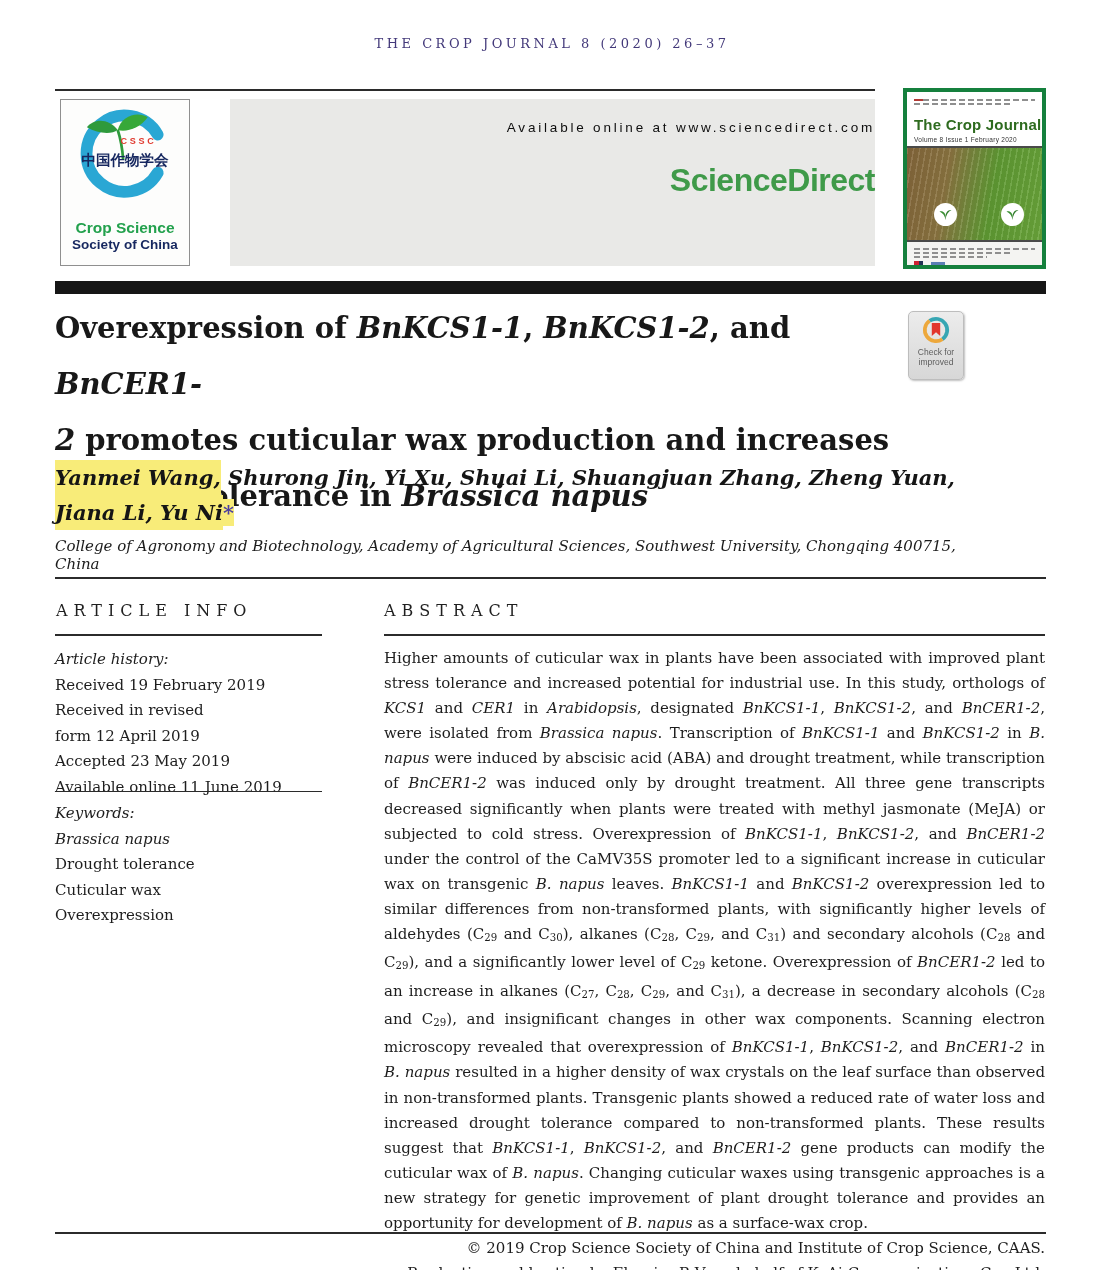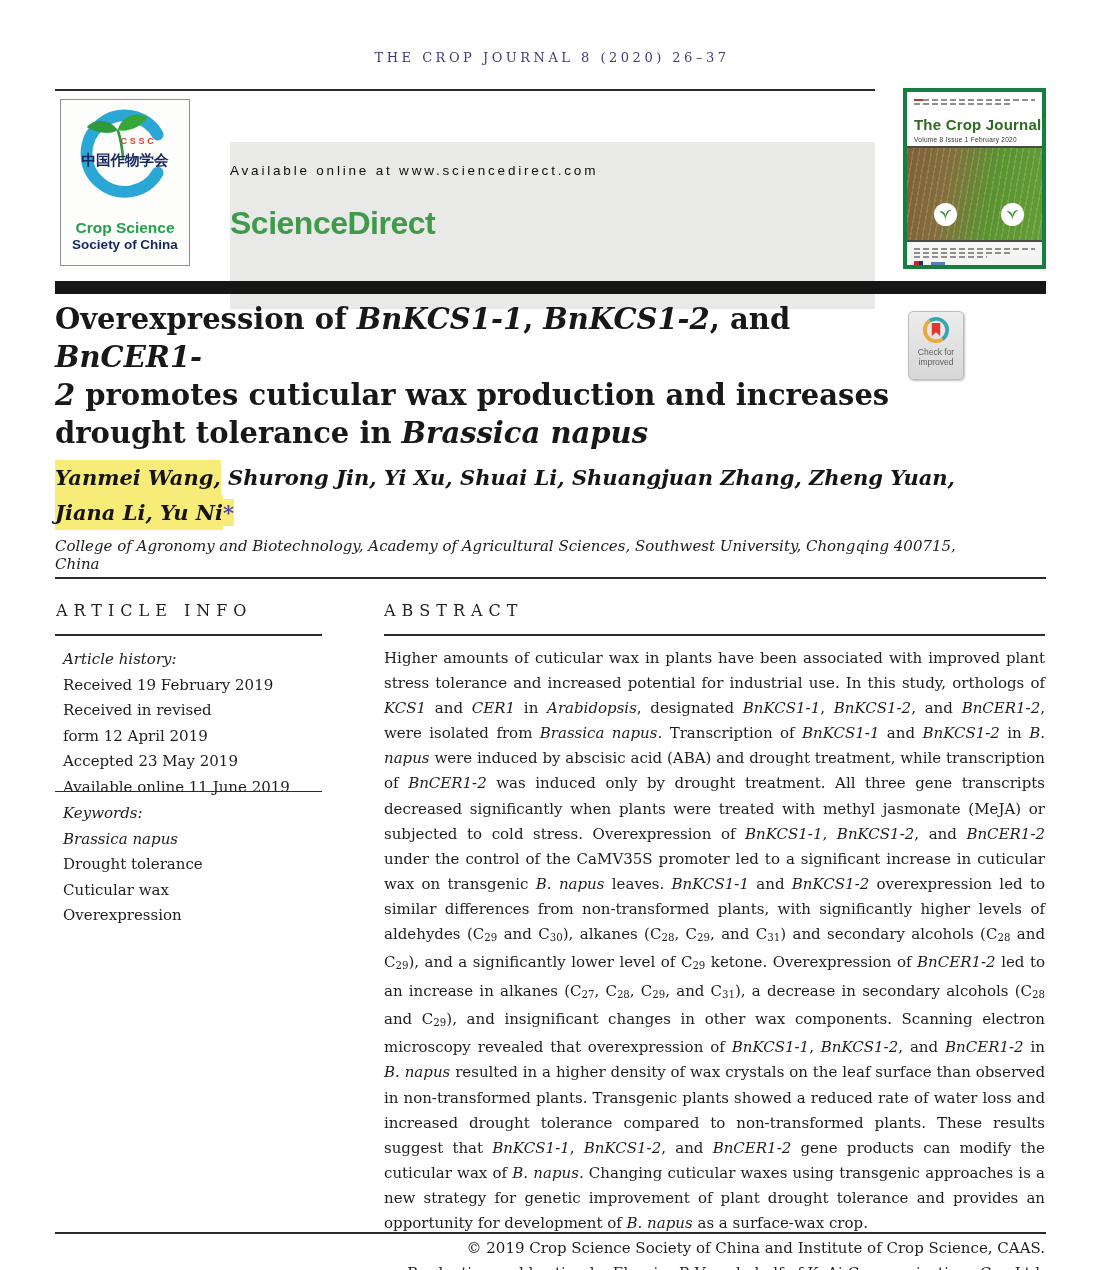--- a/index.html
+++ b/index.html
@@ -2,40 +2,40 @@
 <html><head>
 <meta charset="utf-8">
 <style>
   :root{ }
   *{margin:0;padding:0;box-sizing:border-box;}
   html,body{background:#ffffff;}
   body{font-family:"DejaVu Serif", serif; color:var(--c-ink,#1c1c1c);}
   .page{position:relative;width:1117px;height:1270px;background:#fff;overflow:hidden;margin:0 auto;}
 
   
-  .journal-ref{position:absolute;top:50px;left:0;width:1104px;text-align:center;
+  .journal-ref{position:absolute;top:36px;left:0;width:1104px;text-align:center;
     font-size:13px;letter-spacing:3.5px;font-weight:500;color:var(--c-purple,#43397a);}
 
   .rule{position:absolute;background:var(--c-rule,#2b2b2b);}
   .rule-top{top:89px;left:55px;width:820px;height:2px;}
   .rule-mid{top:577px;left:55px;width:991px;height:2px;}
   .rule-bottom{top:1232px;left:55px;width:991px;height:2px;}
   .rule-info-h{top:634px;left:55px;width:267px;height:1.5px;}
   .rule-abs-h{top:634px;left:384px;width:661px;height:1.5px;}
   .rule-keywords{top:791px;left:55px;width:267px;height:1px;}
 
   
   .cssc-box{position:absolute;left:60px;top:99px;width:130px;height:167px;border:1.5px solid #8f8f8f;
     background:#fdfdfc;text-align:center;padding-top:4px;}
   .cssc-names{line-height:1.25;margin-top:-2px;font-family:"Liberation Sans",sans-serif;}
   .cssc-line1{color:var(--c-cssc_green,#23a14d);font-weight:bold;font-size:15.5px;}
   .cssc-line2{color:var(--c-cssc_navy,#16275f);font-weight:bold;font-size:13.5px;}
 
   
-  .sd-banner{position:absolute;left:230px;top:99px;width:645px;height:167px;background:var(--c-banner_bg,#e9e9e7);text-align:left;margin-top:43px;}
+  .sd-banner{position:absolute;left:230px;top:99px;width:645px;height:167px;background:var(--c-banner_bg,#e9e9e7);text-align:right;}
   .sd-available{margin-top:21px;font-family:"Liberation Sans",sans-serif;font-size:13.5px;
     letter-spacing:2.8px;color:#0e0e0e;font-weight:500;}
   .sd-brand{margin-top:27px;font-family:"Liberation Sans",sans-serif;font-weight:bold;
     font-size:32px;color:var(--c-sd_green,#3f9a49);letter-spacing:-0.5px;}
 
   
   .cover{position:absolute;left:903px;top:88px;width:143px;height:181px;border:4px solid #15803d;
     background:#fff;overflow:hidden;}
   .cover-header{padding:5px 7px 3px 7px;}
   .micro{height:2.5px;margin:1.5px 0;background:repeating-linear-gradient(90deg,#8f8f8f 0 6px,transparent 6px 9px);}
@@ -55,40 +55,40 @@
   .cover-footer{padding:4px 7px;background:#f4f4f2;height:100%;}
   .logo-row{margin-top:3px;display:flex;gap:8px;align-items:center;}
   .elsevier-mark{width:9px;height:6px;background:linear-gradient(90deg,#c23 50%,#235 50%);}
   .keai-mark{width:14px;height:4px;background:#5b7fb5;}
 
   
   .black-bar{position:absolute;left:55px;top:281px;width:991px;height:13px;background:var(--c-black_bar,#161616);}
 
   
   .article-title{position:absolute;left:55px;top:300px;width:845px;font-weight:bold;
-    font-size:29px;line-height:38px;color:#181818;}
+    font-size:29px;line-height:56px;color:#181818;}
 
   
   .check-badge{position:absolute;left:908px;top:311px;width:56px;height:69px;border:1px solid #bdbdbd;
     border-radius:5px;background:linear-gradient(180deg,#ececec,#d7d7d7);text-align:center;
     box-shadow:1px 1px 2px rgba(0,0,0,0.25);cursor:pointer;}
   .check-badge svg{margin-top:4px;}
   .check-badge-text{font-family:"Liberation Sans",sans-serif;font-size:8.5px;line-height:9.5px;color:#5d5d5d;}
 
   
   .authors{position:absolute;left:55px;top:460px;width:900px;font-style:italic;font-weight:600;
     font-size:21px;line-height:35px;color:#151515;}
   .affiliation{position:absolute;left:55px;top:537px;width:940px;font-style:italic;font-size:15px;color:#1b1b1b;}
 
   
   .sec-heading{position:absolute;top:601px;font-size:16px;letter-spacing:6px;color:#1f1f1f;}
   .h-info{left:56px;} .h-abstract{left:384px;}
 
   
-  .info-block{position:absolute;left:55px;width:300px;font-size:15px;line-height:25.5px;color:#1d1d1d;margin-left:8px;}
+  .info-block{position:absolute;left:55px;width:300px;font-size:15px;line-height:25.5px;color:#1d1d1d;}
   .info-history{top:647px;} .info-keywords{top:801px;}
   .info-label{font-style:italic;}
 
   
   .abstract-col{position:absolute;left:384px;top:646px;width:661px;font-size:15px;
     line-height:25.1px;color:#1d1d1d;}
   .abs-body{text-align:justify;}
   .abs-copyright{text-align:right;}
 
   

